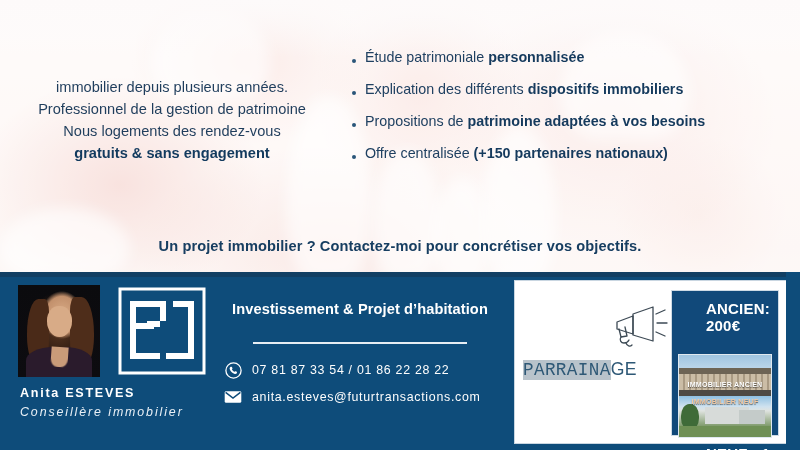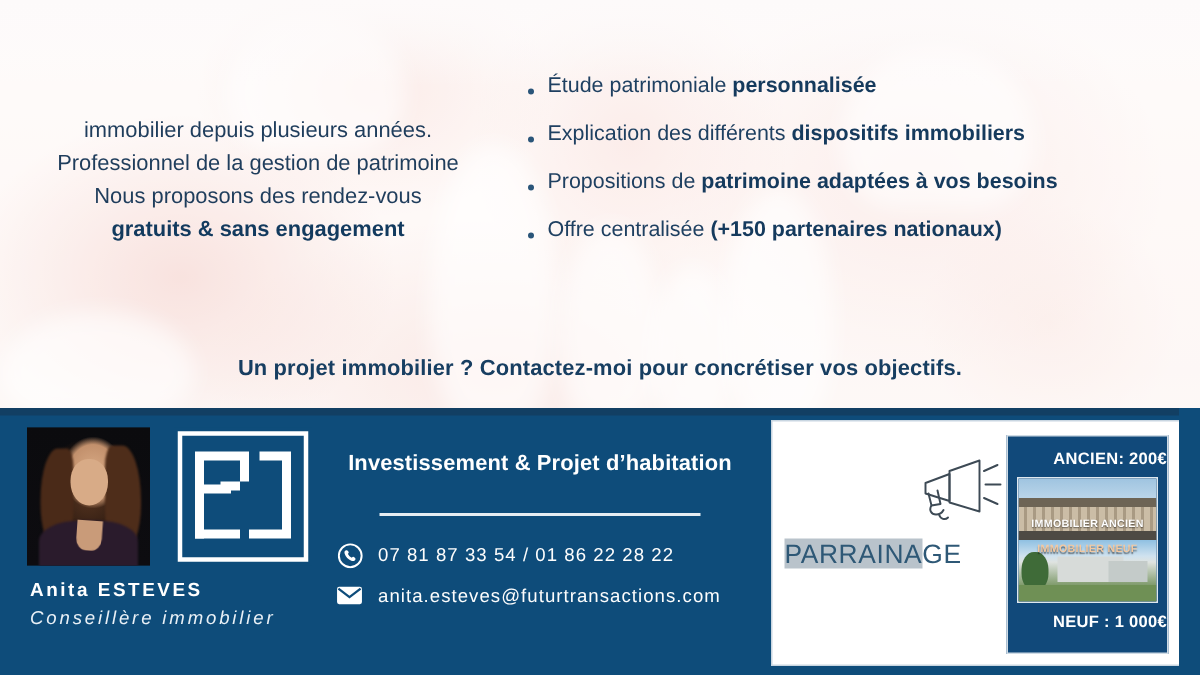--- a/index.html
+++ b/index.html
@@ -103,28 +103,28 @@
   .cicon{flex:0 0 auto;width:20px;height:18px;margin-right:9px;display:flex;align-items:center;justify-content:center;}
   .ctxt{font-size:12.4px;letter-spacing:.7px;color:#fdfdfd;}
 
   
   .wpanel{position:absolute;left:514px;top:8px;width:272px;height:162px;background:#ffffff;border:1px solid #c9d6e1;}
   .mega{position:absolute;left:88px;top:22px;width:72px;height:52px;}
   .parrain{
     position:absolute;left:8px;top:78px;width:140px;
     font-size:17.6px;color:#2e5876;letter-spacing:.4px;
   }
-  .parrain .hl{background:#b9c3cb;}
+  .parrain .hl{background:#b9c3cb;font-family:Liberation Mono, monospace;}
 
   
   .pcard{position:absolute;left:156px;top:9px;width:106px;height:144px;background:#11497a;border:1px solid #cfdbe5;}
-  .plabel{text-align:right;color:#ffffff;font-size:11px;font-weight:bold;letter-spacing:.2px;}
+  .plabel{text-align:left;color:#ffffff;font-size:15px;font-weight:bold;letter-spacing:.2px;padding-left:34px;}
   .ptop{margin-top:9px;}
   .pbot{margin-top:7px;}
-  .photos{position:relative;margin:6px auto 0;width:92px;height:82px;overflow:hidden;border:1px solid #dfe8ef;text-decoration:underline;}
+  .photos{position:relative;margin:20px auto 0;width:92px;height:82px;overflow:hidden;border:1px solid #dfe8ef;text-decoration:underline;}
   .ph{position:relative;width:92px;height:41px;overflow:hidden;}
   .ph.old{
     background:
       linear-gradient(180deg,#9fc4e0 0%,#bcd6ea 34%,#c9bba4 36%,#b9a88f 72%,#6f6a5e 100%);
   }
   .ph.old .roof{position:absolute;left:0;top:13px;width:92px;height:6px;background:#6d6455;}
   .ph.old .facade{position:absolute;left:0;top:19px;width:92px;height:16px;background:repeating-linear-gradient(90deg,#cbbda6 0 4px,#a99a83 4px 6px);}
   .ph.old .street{position:absolute;left:0;top:35px;width:92px;height:6px;background:#4e4a44;}
   .ph.new{
     background:linear-gradient(180deg,#8fc0e2 0%,#cfe2ef 26%,#dfe3e0 36%,#7e9a6a 74%,#5c7a4b 100%);
@@ -155,21 +155,21 @@
     <div class="sil s3"></div>
     <div class="sil s4"></div>
     <div class="topfade"></div>
   </div>
 
   <div class="upper">
 
     <div class="left-copy">
       <div>immobilier depuis plusieurs années.</div>
       <div>Professionnel de la gestion de patrimoine</div>
-      <div>Nous proposons des rendez-vous</div>
+      <div>Nous logements des rendez-vous</div>
       <div class="strong">gratuits &amp; sans engagement</div>
     </div>
 
     <div class="bullets">
       <div class="b">
         <span class="dot"></span>
         <span class="bt"><span>Étude patrimoniale </span><b>personnalisée</b><span></span></span>
       </div>
       <div class="b">
         <span class="dot"></span>

